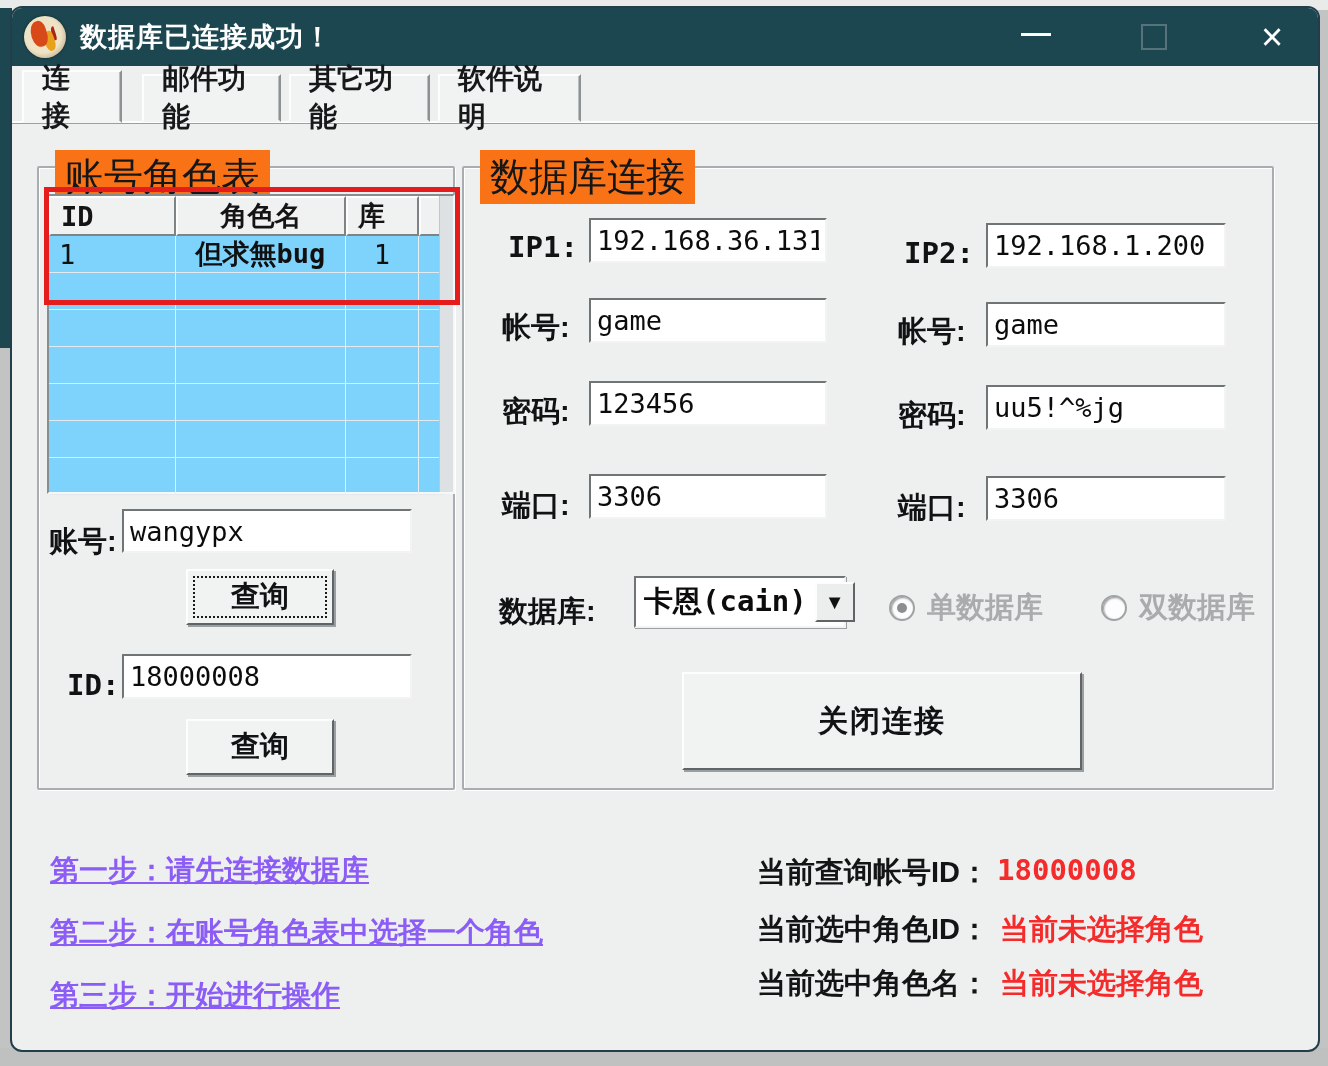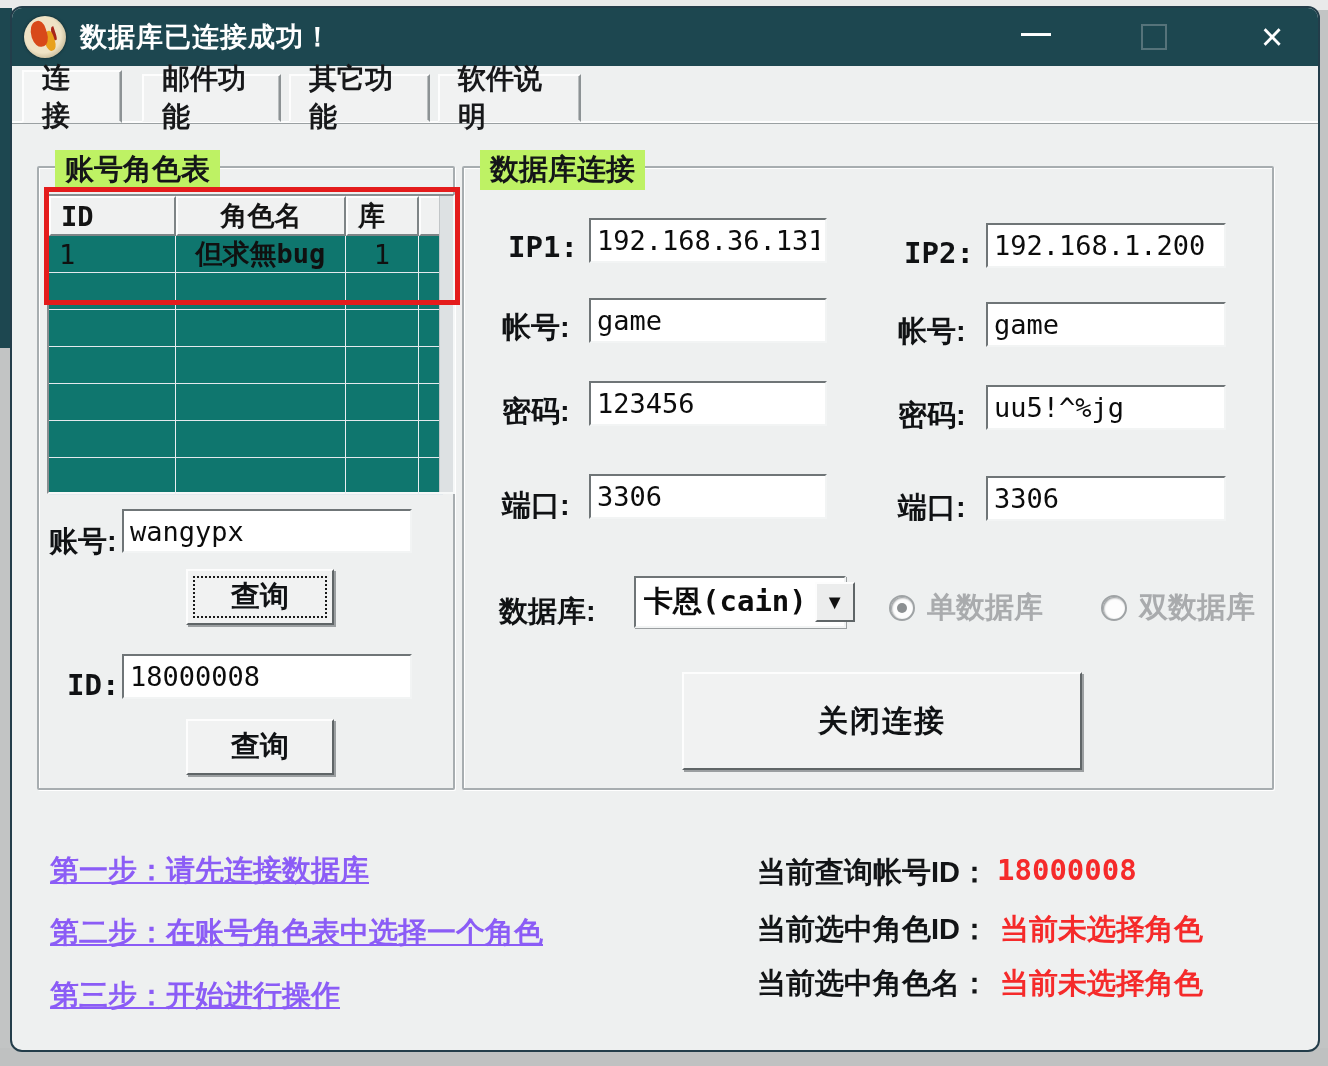--- a/index.html
+++ b/index.html
@@ -68,28 +68,28 @@
 
   
   .groupbox {
     position: absolute;
     border: 2px solid #a7adb0;
     box-shadow: 1px 1px 0 #ffffff inset, 1px 1px 0 #ffffff;
     border-radius: 2px;
   }
   .groupbox .legend {
     position: absolute; top: -18px; left: 16px;
-    background: #bef264; padding: 0 10px;
-    font-size: 29px; font-weight: 700; color: #141618; white-space: nowrap;
+    background: #f97316; padding: 0 10px;
+    font-size: 39px; font-weight: 400; color: #141618; white-space: nowrap;
   }
 
   
   .role-table {
     position: absolute; left: 8px; top: 26px; width: 408px; height: 300px;
-    background: #0f766e;
+    background: #7dd3fc;
     border: 2px solid; border-color: #888e90 #f6f8f8 #f6f8f8 #888e90;
   }
   .rt-scroll { position: absolute; right: 0; top: 0; width: 14px; height: 100%; background: #dde1e3; border-left: 1px solid #c2c6c8; }
   .rt-header { position: absolute; left: 0; top: 0; width: 394px; height: 40px; display: flex; }
   .rt-h-cell {
     height: 100%; background: #f0f1f1;
     border: 2px solid; border-color: #fdfdfd #7e8486 #7e8486 #fdfdfd;
     font-size: 27px; font-weight: 700; color: #141414;
     display: flex; align-items: center; padding: 0 10px;
     font-family: "DejaVu Sans Mono", "Liberation Sans", monospace;

